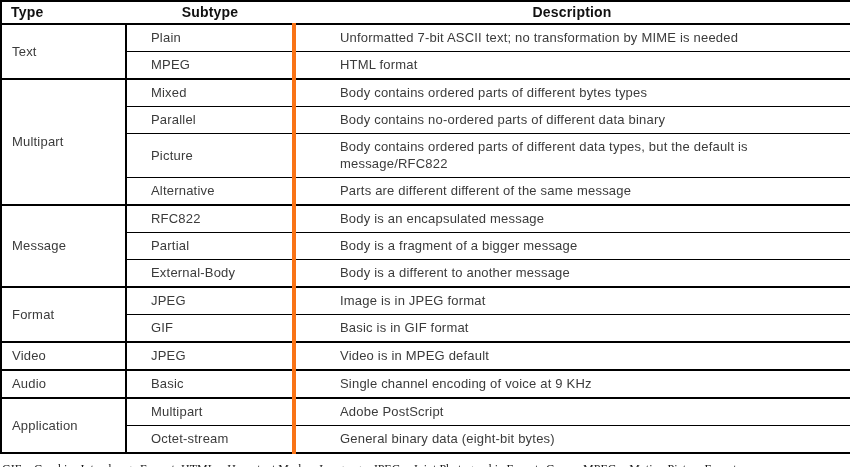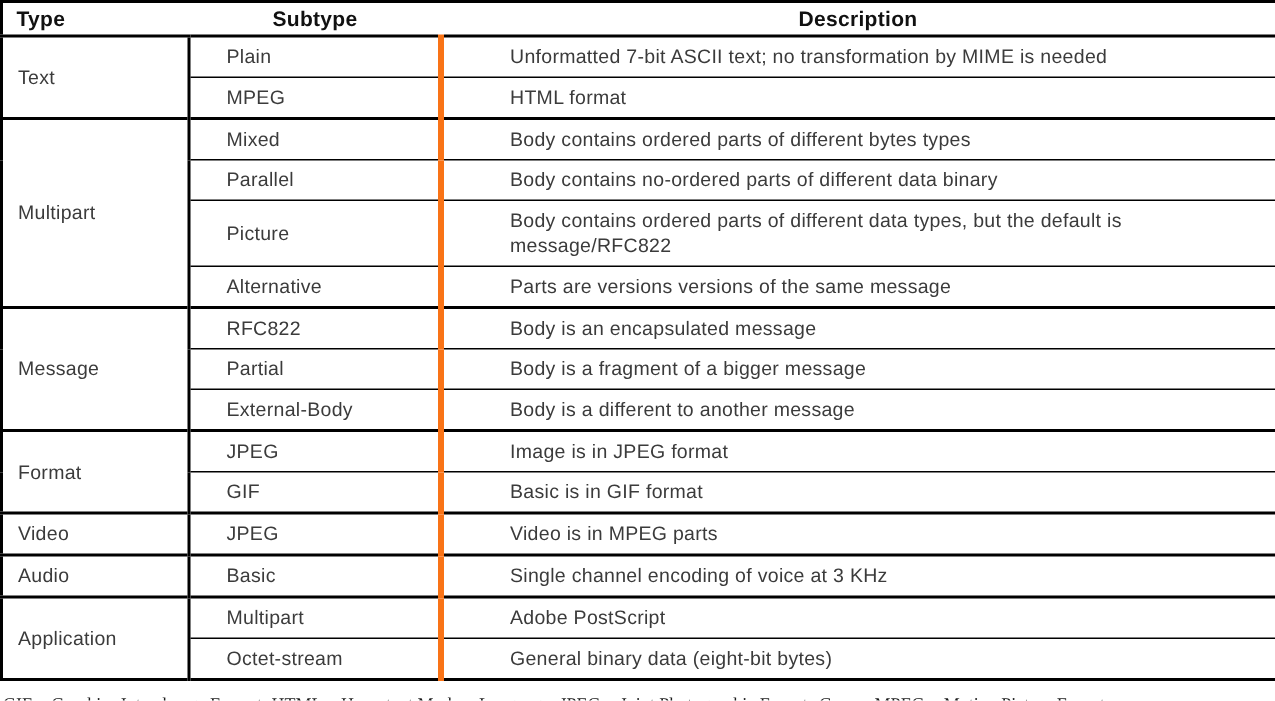--- a/index.html
+++ b/index.html
@@ -106,21 +106,21 @@
           <td class="subtype-cell">Parallel</td>
           <td class="description-cell">Body contains no-ordered parts of different data binary</td>
         </tr>
         <tr>
           <td class="subtype-cell">Picture</td>
           <td class="description-cell">Body contains ordered parts of different data types, but the default is
 message/RFC822</td>
         </tr>
         <tr>
           <td class="subtype-cell">Alternative</td>
-          <td class="description-cell">Parts are versions versions of the same message</td>
+          <td class="description-cell">Parts are different different of the same message</td>
         </tr>
         <tr class="group-start">
           <td class="type-cell" rowspan="3">Message</td>
           <td class="subtype-cell">RFC822</td>
           <td class="description-cell">Body is an encapsulated message</td>
         </tr>
         <tr>
           <td class="subtype-cell">Partial</td>
           <td class="description-cell">Body is a fragment of a bigger message</td>
         </tr>
@@ -133,26 +133,26 @@
           <td class="subtype-cell">JPEG</td>
           <td class="description-cell">Image is in JPEG format</td>
         </tr>
         <tr>
           <td class="subtype-cell">GIF</td>
           <td class="description-cell">Basic is in GIF format</td>
         </tr>
         <tr class="group-start">
           <td class="type-cell" rowspan="1">Video</td>
           <td class="subtype-cell">JPEG</td>
-          <td class="description-cell">Video is in MPEG parts</td>
+          <td class="description-cell">Video is in MPEG default</td>
         </tr>
         <tr class="group-start">
           <td class="type-cell" rowspan="1">Audio</td>
           <td class="subtype-cell">Basic</td>
-          <td class="description-cell">Single channel encoding of voice at 3 KHz</td>
+          <td class="description-cell">Single channel encoding of voice at 9 KHz</td>
         </tr>
         <tr class="group-start">
           <td class="type-cell" rowspan="2">Application</td>
           <td class="subtype-cell">Multipart</td>
           <td class="description-cell">Adobe PostScript</td>
         </tr>
         <tr>
           <td class="subtype-cell">Octet-stream</td>
           <td class="description-cell">General binary data (eight-bit bytes)</td>
         </tr>

